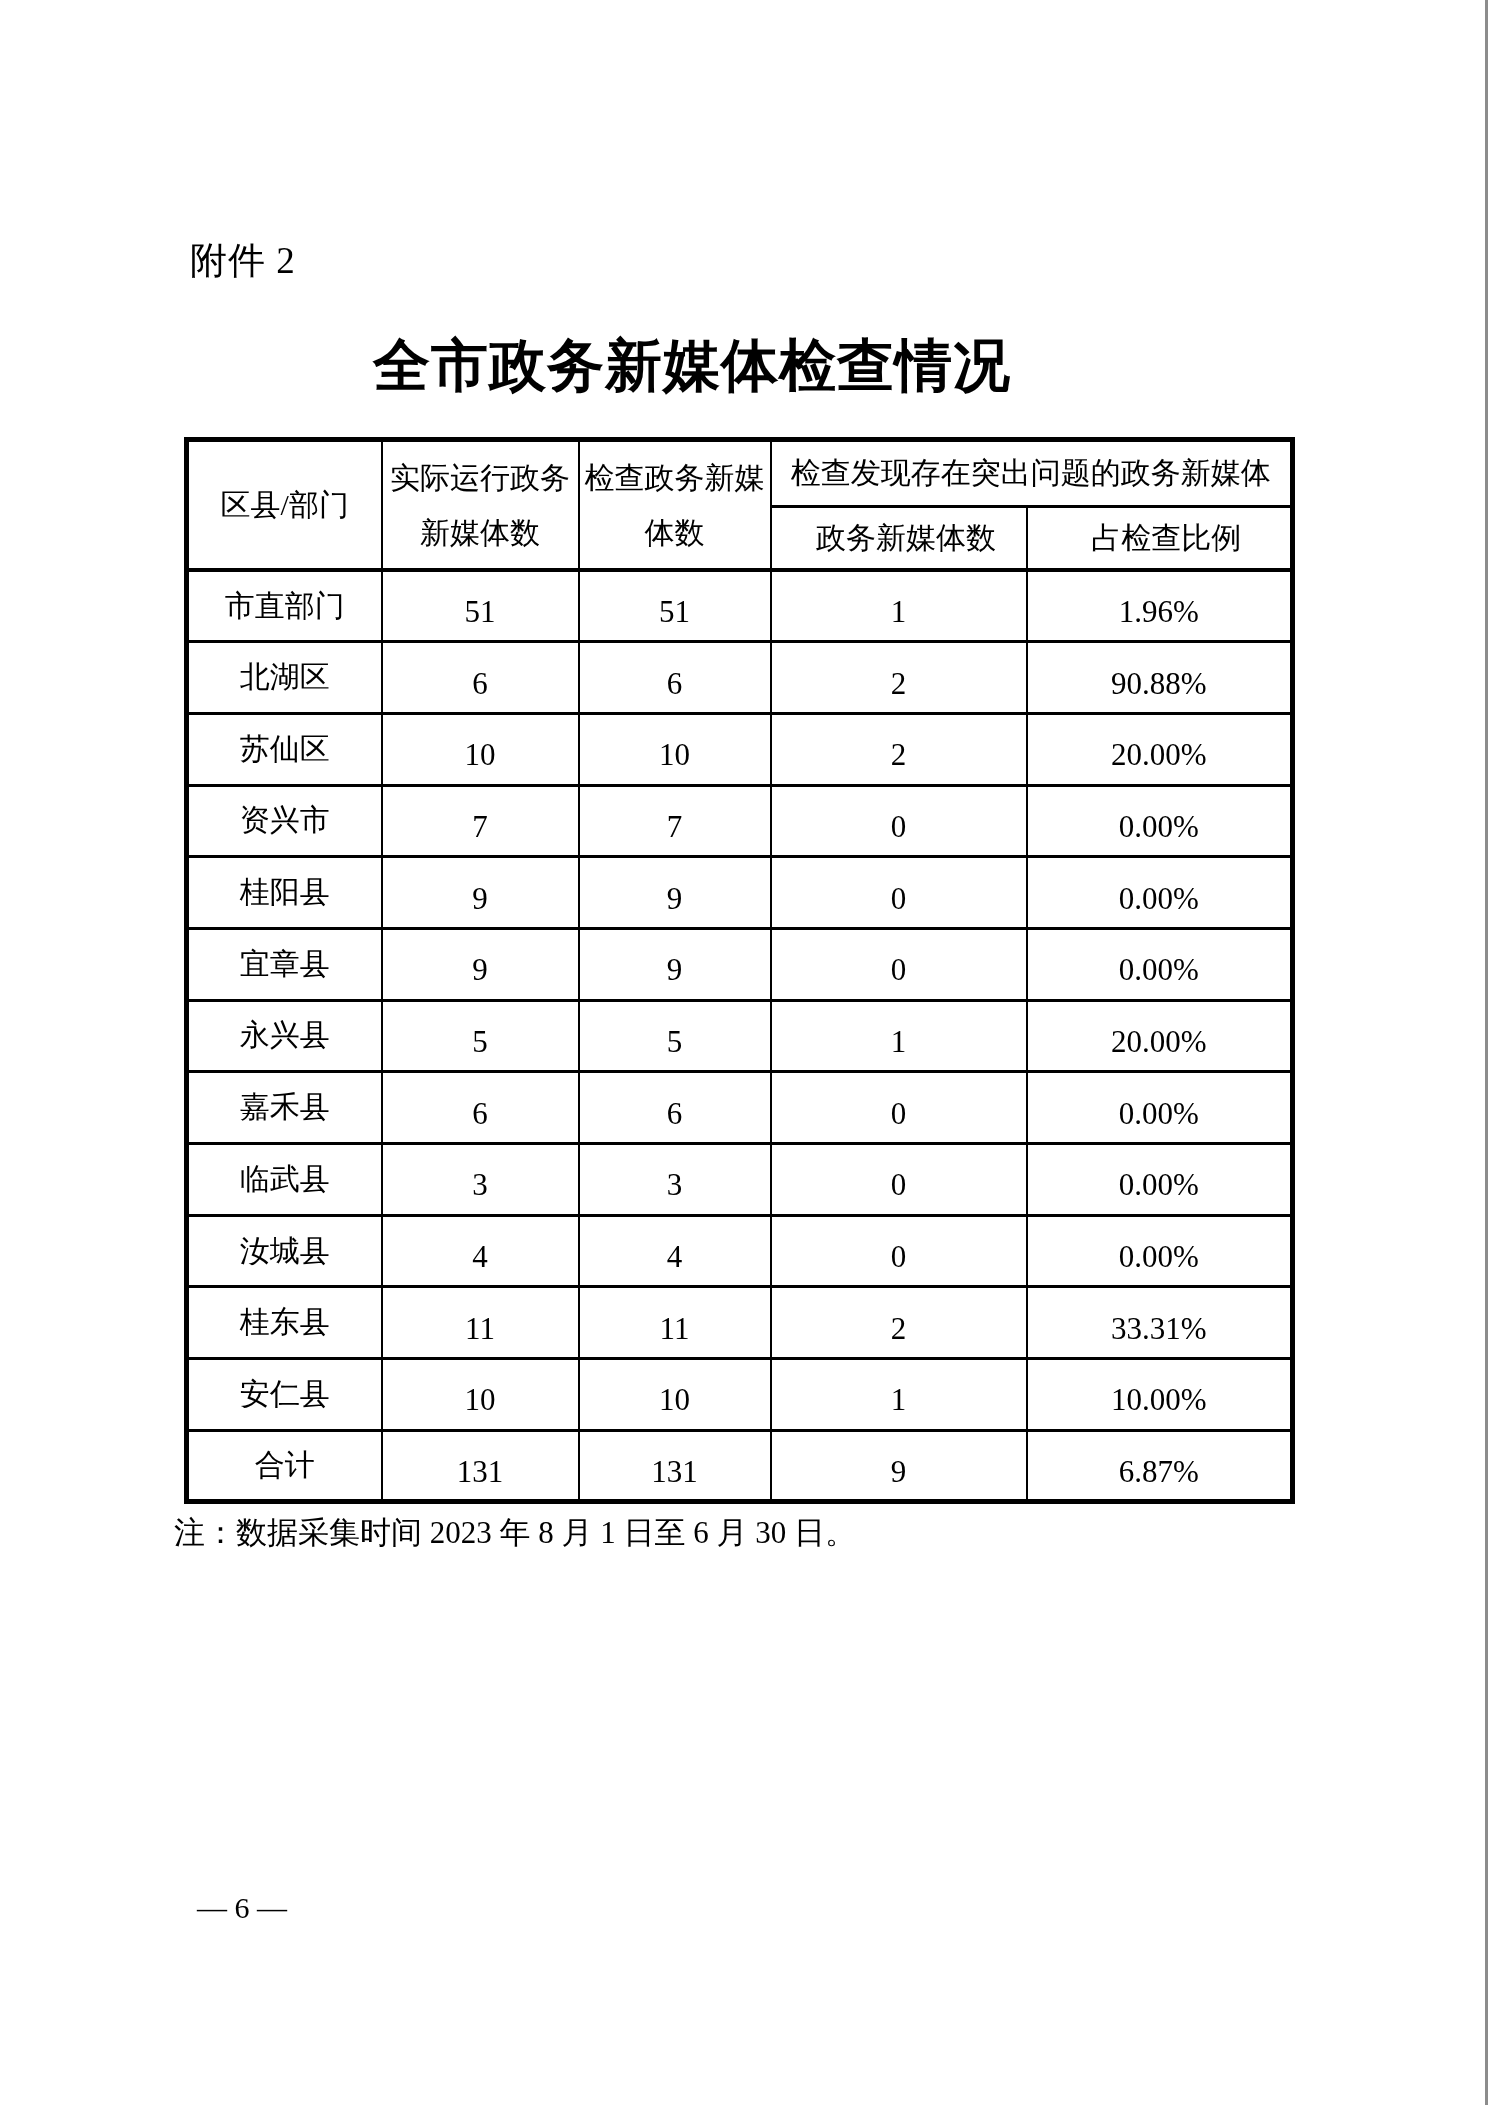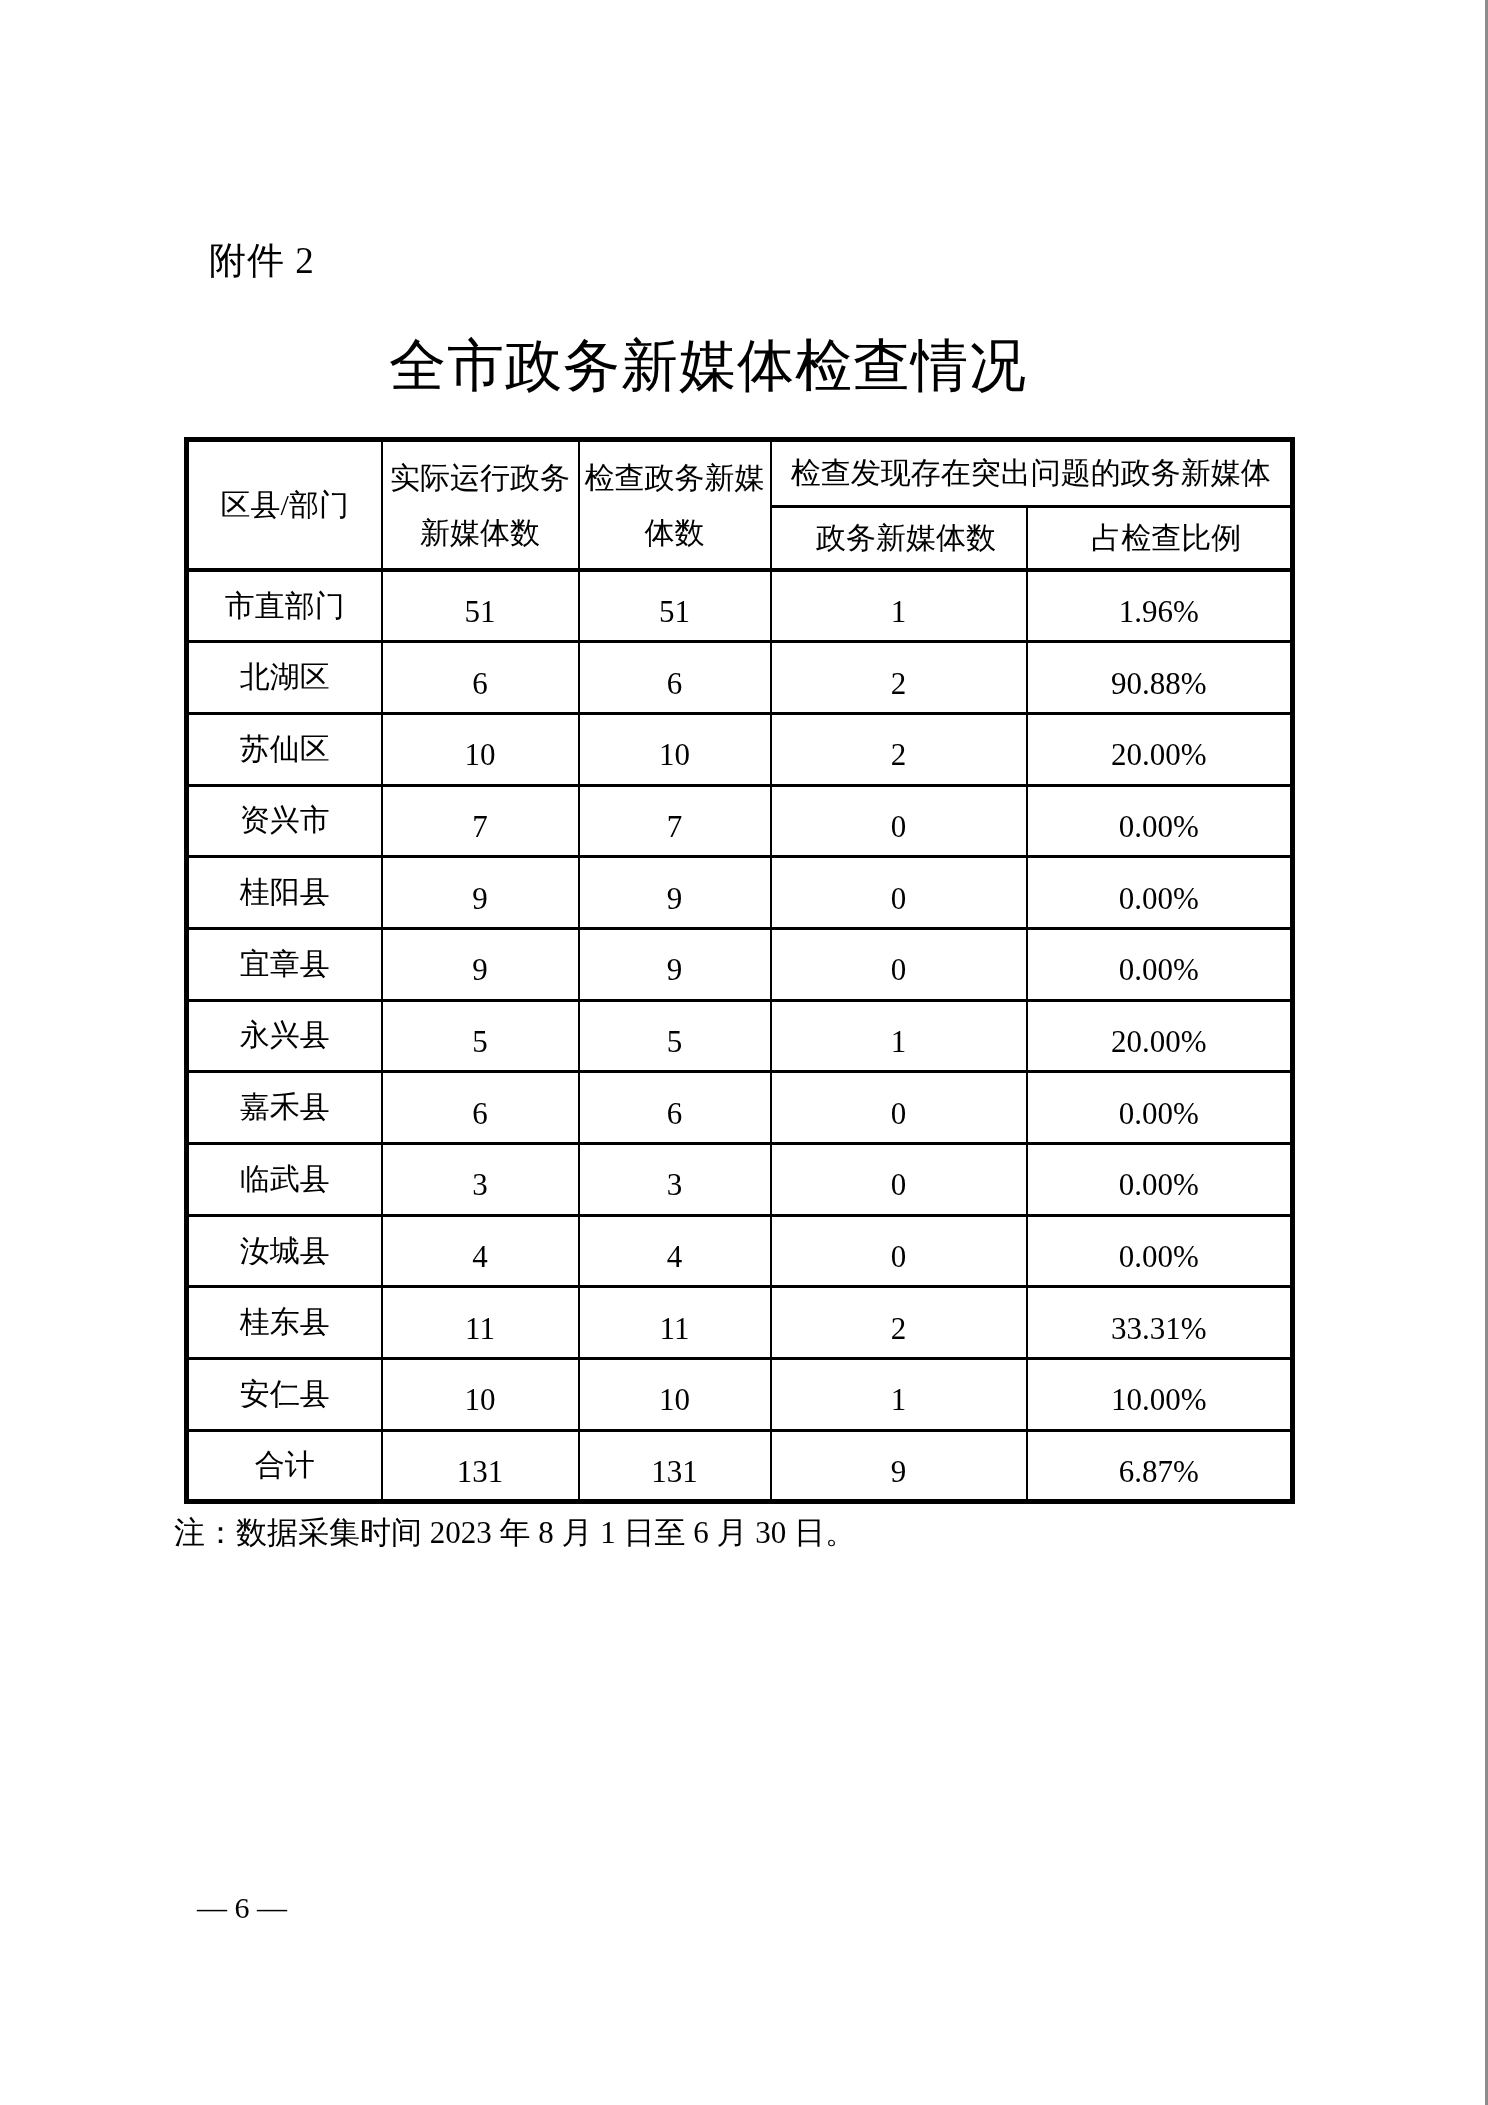--- a/index.html
+++ b/index.html
@@ -16,32 +16,31 @@
     overflow: hidden;
   }
 
   .attachment {
     position: absolute;
     left: 190px;
     top: 236px;
     font-size: 37px;
     letter-spacing: 1px;
     white-space: nowrap;
-    margin-left: 19px;
   }
 
   .title {
     position: absolute;
-    left: 16px;
+    left: 0;
     top: 328px;
     width: 1384px;
     margin: 0;
     text-align: center;
     font-size: 57px;
-    font-weight: normal;
+    font-weight: bold;
     letter-spacing: 1px;
     white-space: nowrap;
   }
 
   table.insp {
     position: absolute;
     left: 184px;
     top: 437px;
     width: 1106px;
     border-collapse: collapse;

